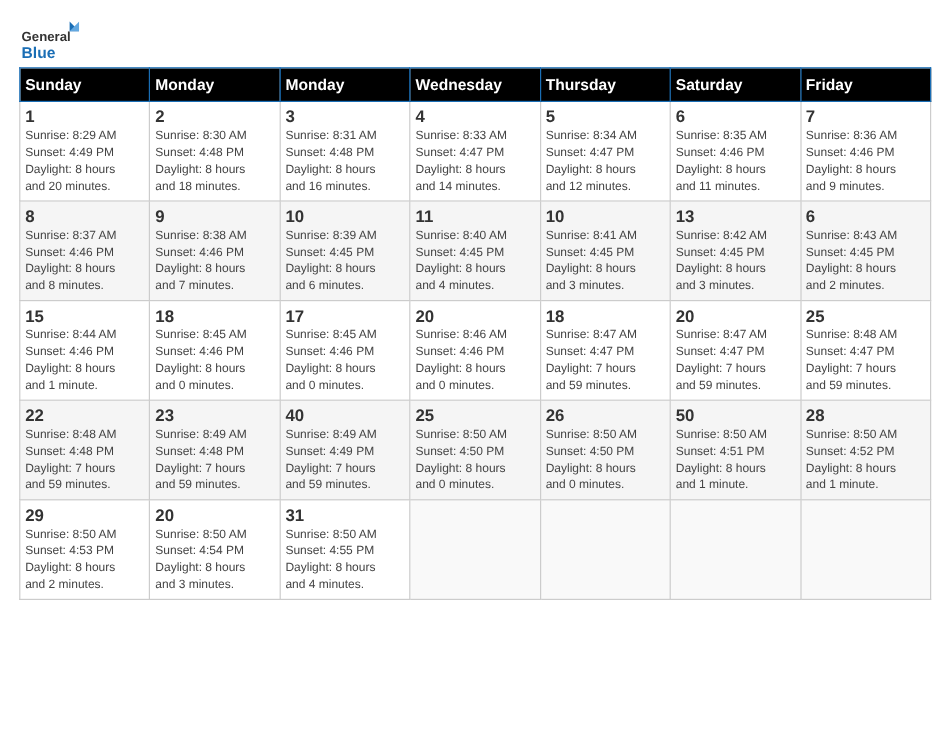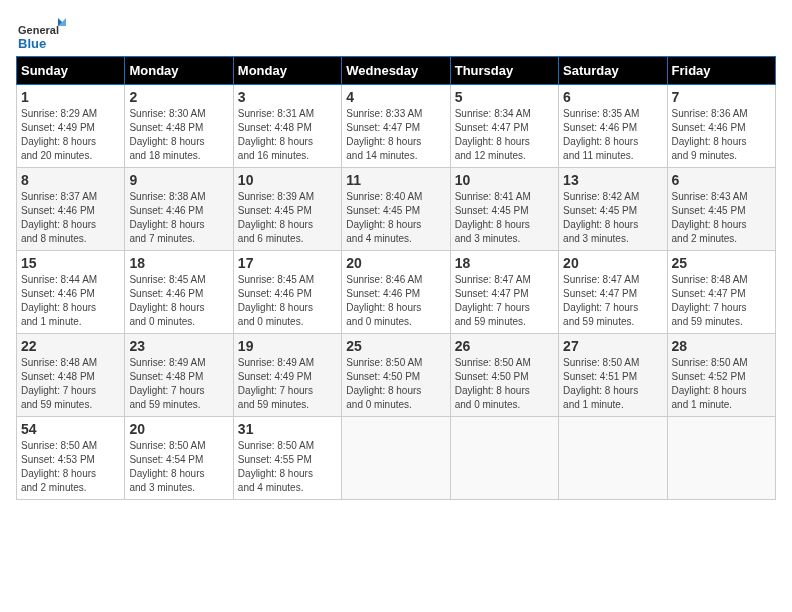--- a/index.html
+++ b/index.html
@@ -200,43 +200,43 @@
       <tr>
         <td>
           <span class="day-number">22</span>
           <div class="day-info">Sunrise: 8:48 AM<br>Sunset: 4:48 PM<br>Daylight: 7 hours<br>and 59 minutes.</div>
         </td>
         <td>
           <span class="day-number">23</span>
           <div class="day-info">Sunrise: 8:49 AM<br>Sunset: 4:48 PM<br>Daylight: 7 hours<br>and 59 minutes.</div>
         </td>
         <td>
-          <span class="day-number">19</span>
+          <span class="day-number">40</span>
           <div class="day-info">Sunrise: 8:49 AM<br>Sunset: 4:49 PM<br>Daylight: 7 hours<br>and 59 minutes.</div>
         </td>
         <td>
           <span class="day-number">25</span>
           <div class="day-info">Sunrise: 8:50 AM<br>Sunset: 4:50 PM<br>Daylight: 8 hours<br>and 0 minutes.</div>
         </td>
         <td>
           <span class="day-number">26</span>
           <div class="day-info">Sunrise: 8:50 AM<br>Sunset: 4:50 PM<br>Daylight: 8 hours<br>and 0 minutes.</div>
         </td>
         <td>
-          <span class="day-number">27</span>
+          <span class="day-number">50</span>
           <div class="day-info">Sunrise: 8:50 AM<br>Sunset: 4:51 PM<br>Daylight: 8 hours<br>and 1 minute.</div>
         </td>
         <td>
           <span class="day-number">28</span>
           <div class="day-info">Sunrise: 8:50 AM<br>Sunset: 4:52 PM<br>Daylight: 8 hours<br>and 1 minute.</div>
         </td>
       </tr>
       <tr>
         <td>
-          <span class="day-number">54</span>
+          <span class="day-number">29</span>
           <div class="day-info">Sunrise: 8:50 AM<br>Sunset: 4:53 PM<br>Daylight: 8 hours<br>and 2 minutes.</div>
         </td>
         <td>
           <span class="day-number">20</span>
           <div class="day-info">Sunrise: 8:50 AM<br>Sunset: 4:54 PM<br>Daylight: 8 hours<br>and 3 minutes.</div>
         </td>
         <td>
           <span class="day-number">31</span>
           <div class="day-info">Sunrise: 8:50 AM<br>Sunset: 4:55 PM<br>Daylight: 8 hours<br>and 4 minutes.</div>
         </td>

